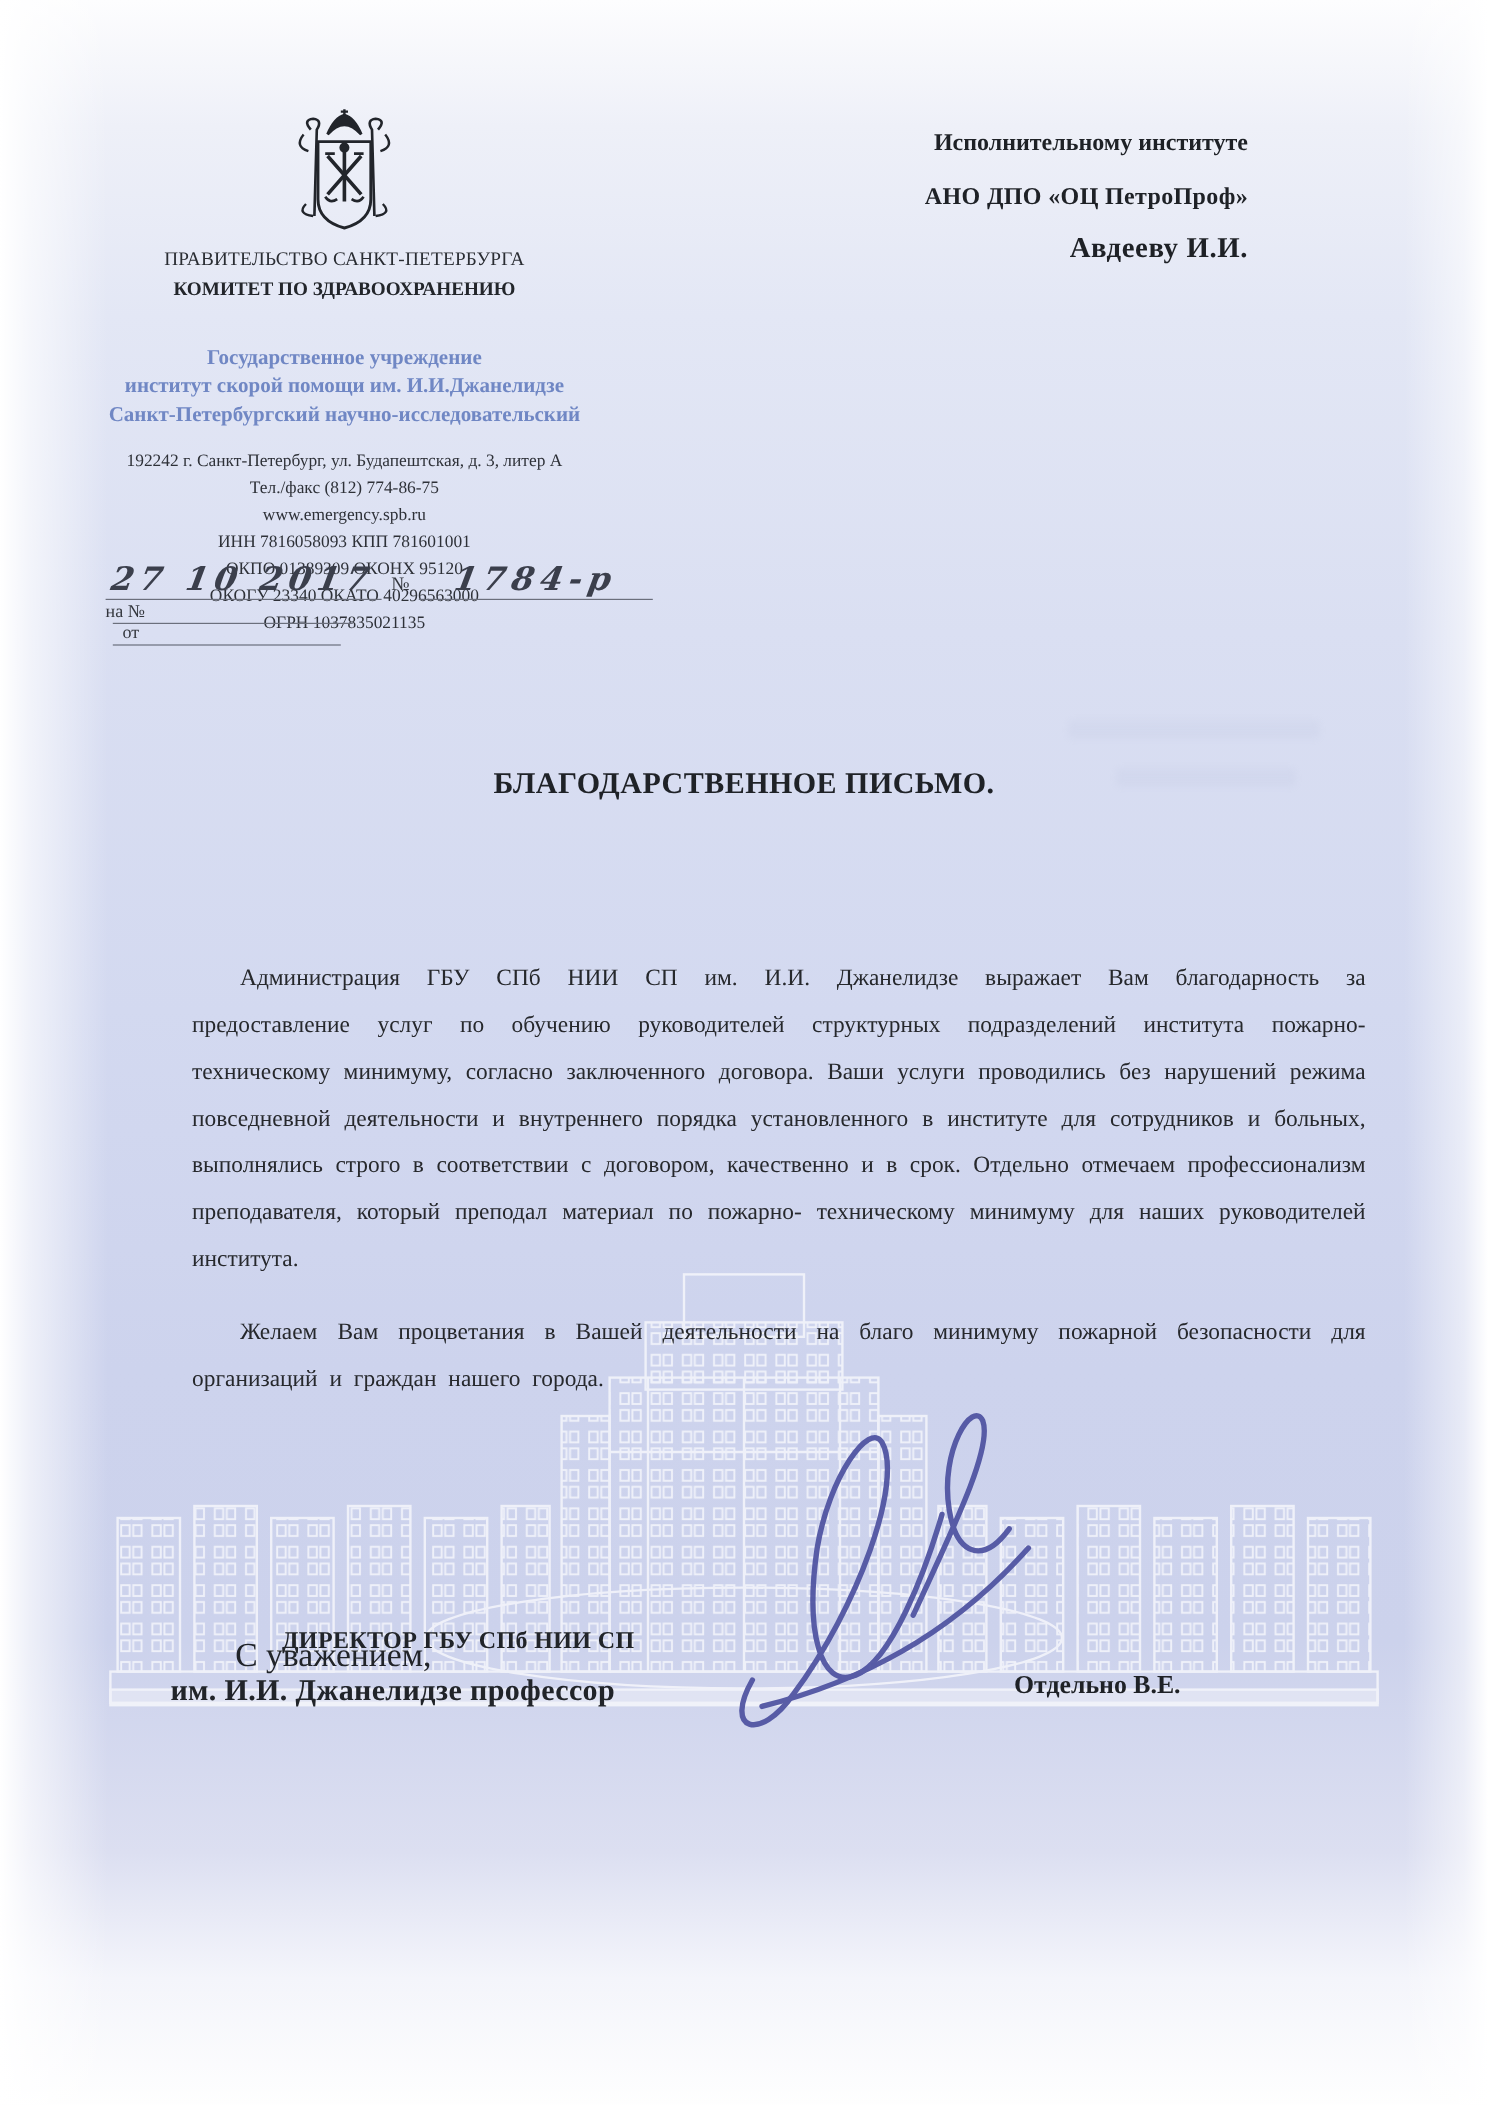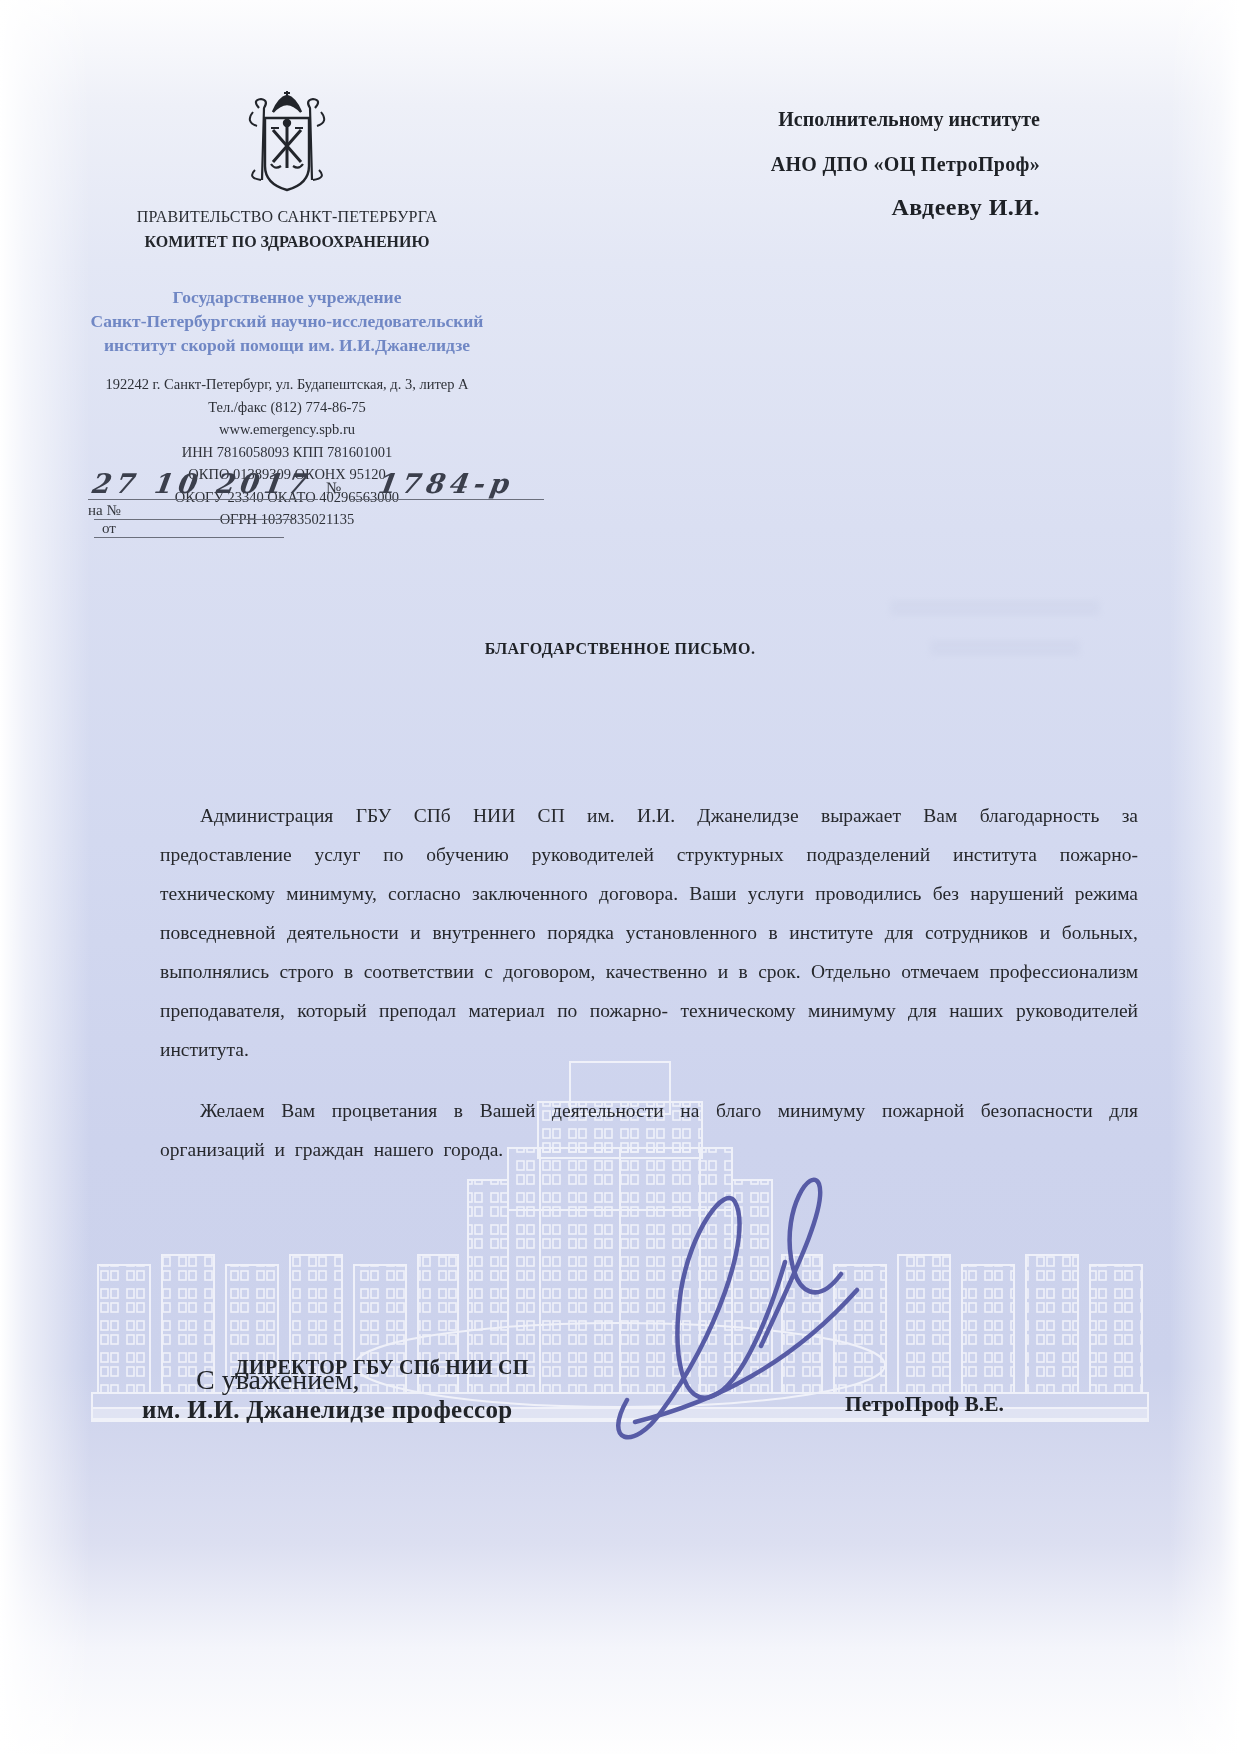--- a/index.html
+++ b/index.html
@@ -42,21 +42,21 @@
   .blank2{display:inline-block;width:190px;border-bottom:1.5px solid #6b6f7c;margin-left:6px;}
   .ot-label{margin-left:14px;}
 
   
   .addressee{left:620px;top:108px;width:420px;text-align:right;font-weight:bold;color:#1e2126;}
   .addr-l1{font-size:20px;}
   .addr-l2{font-size:20px;margin-top:22px;letter-spacing:.3px;}
   .addr-l3{font-size:24px;margin-top:18px;letter-spacing:.5px;}
 
   
-  .title{left:0;top:640px;width:1240px;text-align:center;font-weight:bold;font-size:16px;letter-spacing:.4px;color:#1f2227;}
+  .title{left:0;top:640px;width:1240px;text-align:center;font-weight:bold;font-size:25px;letter-spacing:.4px;color:#1f2227;}
 
   
   .body-text{left:160px;top:796px;width:978px;font-size:19.5px;line-height:39px;text-align:justify;color:#26282c;word-spacing:5px;}
   .body-text p{margin:0;text-indent:40px;}
   .body-text p + p{margin-top:22px;}
 
   
   .salutation{left:196px;top:1364px;font-weight:normal;font-size:28px;color:#212429;}
   .sig-pos1{left:222px;top:1356px;font-weight:bold;font-size:20px;color:#212429;letter-spacing:.3px;margin-left:13px;}
   .sig-pos2{left:142px;top:1396px;font-weight:bold;font-size:25px;color:#212429;letter-spacing:.3px;}
@@ -142,22 +142,22 @@
         <path d="M36 38 h8 M60 38 h8" stroke-width="2.2"></path>
 
         <path d="M52 34 v44" stroke-width="3"></path>
         <circle cx="52" cy="33" r="3" fill="#22252b"></circle>
       </g>
     </svg>
     <div class="gov-line">ПРАВИТЕЛЬСТВО САНКТ-ПЕТЕРБУРГА</div>
     <div class="committee-line">КОМИТЕТ ПО ЗДРАВООХРАНЕНИЮ</div>
     <div class="inst-lines">
       <div>Государственное учреждение</div>
+      <div>институт скорой помощи им. И.И.Джанелидзе</div>
       <div>Санкт-Петербургский научно-исследовательский</div>
-      <div>институт скорой помощи им. И.И.Джанелидзе</div>
     </div>
     <div class="detail-lines">
       <div>192242 г. Санкт-Петербург, ул. Будапештская, д. 3, литер А</div>
       <div>Тел./факс (812) 774-86-75</div>
       <div>www.emergency.spb.ru</div>
       <div>ИНН 7816058093 КПП 781601001</div>
       <div>ОКПО 01389309 ОКОНХ 95120</div>
       <div>ОКОГУ 23340 ОКАТО 40296563000</div>
       <div>ОГРН 1037835021135</div>
     </div>
@@ -186,21 +186,21 @@
   <div class="abs title">БЛАГОДАРСТВЕННОЕ ПИСЬМО.</div>
 
   <div class="abs body-text">
     <p>Администрация  ГБУ СПб НИИ СП им. И.И. Джанелидзе  выражает Вам благодарность за предоставление услуг по обучению руководителей структурных подразделений института пожарно- техническому минимуму, согласно заключенного договора.  Ваши услуги проводились без нарушений режима повседневной деятельности и внутреннего порядка установленного в институте для сотрудников и больных, выполнялись строго в соответствии с договором, качественно и в срок. Отдельно отмечаем профессионализм преподавателя, который преподал материал по пожарно- техническому минимуму для наших руководителей института.</p>
     <p>Желаем Вам процветания  в Вашей деятельности на благо минимуму пожарной безопасности для организаций и граждан нашего города.</p>
   </div>
 
   <div class="abs salutation">С уважением,</div>
   <div class="abs sig-pos1">ДИРЕКТОР ГБУ СПб  НИИ СП</div>
   <div class="abs sig-pos2">им. И.И. Джанелидзе  профессор</div>
-  <div class="abs signer">ПетроПроф В.Е.</div>
+  <div class="abs signer">Отдельно В.Е.</div>
 
   <svg class="abs sig-art" width="290" height="310" viewBox="0 0 290 310">
     <g stroke="#4d51a0" stroke-width="4.5" fill="none" stroke-linecap="round" opacity="0.92">
       <path d="M52 250 C 28 292 58 302 86 262 C 140 190 178 84 160 52 C 150 34 116 80 106 140 C 96 208 108 258 138 246 C 168 234 196 160 210 112"></path>
       <path d="M186 196 C 222 118 252 56 244 34 C 236 16 208 58 216 108 C 222 146 244 154 266 124"></path>
       <path d="M60 272 C 140 252 216 214 282 140"></path>
     </g>
   </svg>
 
 </div>

